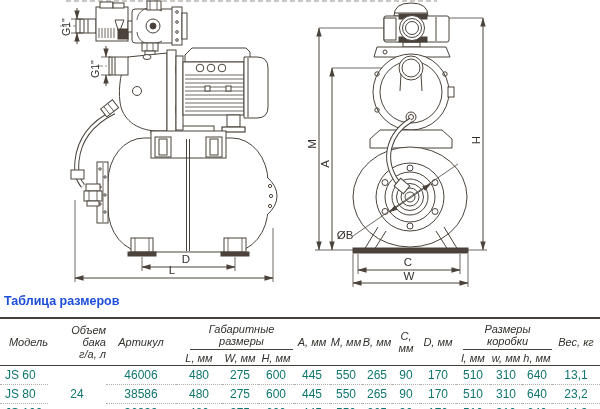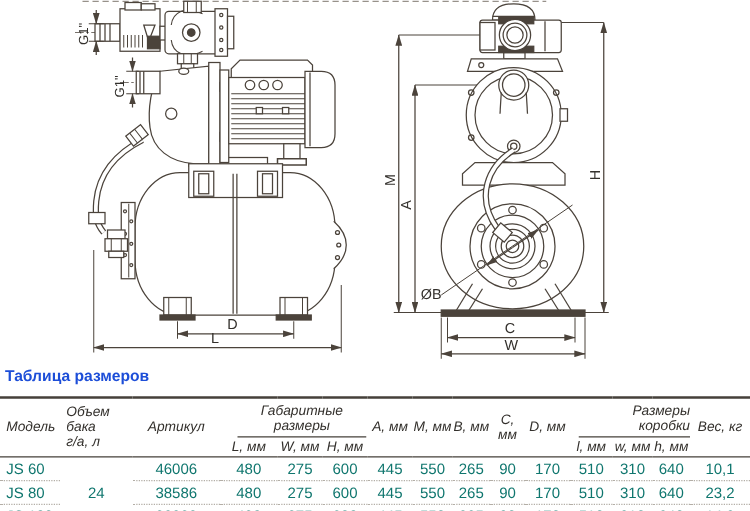--- a/index.html
+++ b/index.html
@@ -12,22 +12,22 @@
   #size-table{position:absolute;left:0;top:317px;width:600px;border-collapse:collapse;table-layout:fixed;
               border-top:2px solid #45403a;}
   #size-table th{font-weight:normal;font-style:italic;font-size:11px;padding:0;color:#33302c;line-height:12px;}
   #size-table thead tr.r1{height:17px;}
   #size-table thead tr.r2{height:15px;}
   #size-table th[rowspan]{vertical-align:middle;border-bottom:1.5px solid #45403a;}
   #size-table tr.r2 th{border-bottom:1.5px solid #45403a;vertical-align:top;padding-top:2px;}
   #size-table th.grp{vertical-align:top;padding-top:4px;border-bottom:none;}
   #size-table th.grp span{display:block;border-bottom:1px solid #46413b;padding-bottom:2px;}
   #size-table th.grp.g1 span{margin:0 1px 0 14px;}
-  #size-table th.grp.g2 span{margin:0 0 0 7px;text-align:right;}
-  #size-table th.left, #size-table td.left{text-align:left;padding-left:5px;}
+  #size-table th.grp.g2 span{margin:0 0 0 7px;}
+  #size-table th.left, #size-table td.left{text-align:right;padding-left:5px;}
   #size-table td{font-size:12px;text-align:center;height:18px;line-height:18px;padding:0;
                  border-bottom:1px dotted #b3aea6;color:#0f766e;}
   #size-table td.left{text-align:left;}
 </style>
 </head>
 <body>
 
 <div id="stage">
 
   <svg id="drawing" width="600" height="292" viewBox="0 0 600 292">
@@ -337,21 +337,21 @@
         <td>275</td>
         <td>600</td>
         <td>445</td>
         <td>550</td>
         <td>265</td>
         <td>90</td>
         <td>170</td>
         <td>510</td>
         <td>310</td>
         <td>640</td>
-        <td>10,1</td>
+        <td>13,1</td>
       </tr>
       <tr>
         <td class="left">JS 80</td>
         <td>38586</td>
         <td>480</td>
         <td>275</td>
         <td>600</td>
         <td>445</td>
         <td>550</td>
         <td>265</td>

